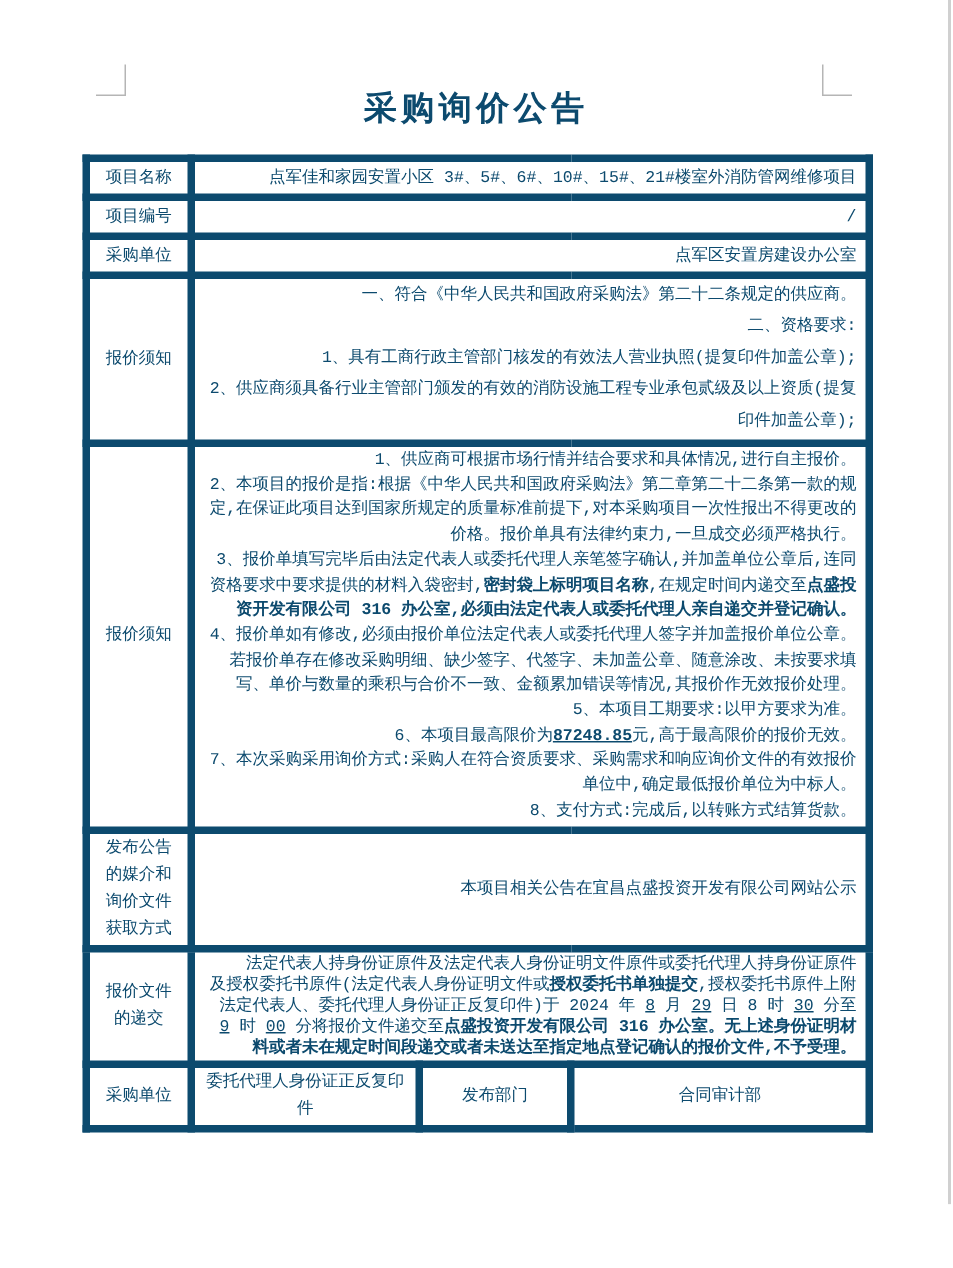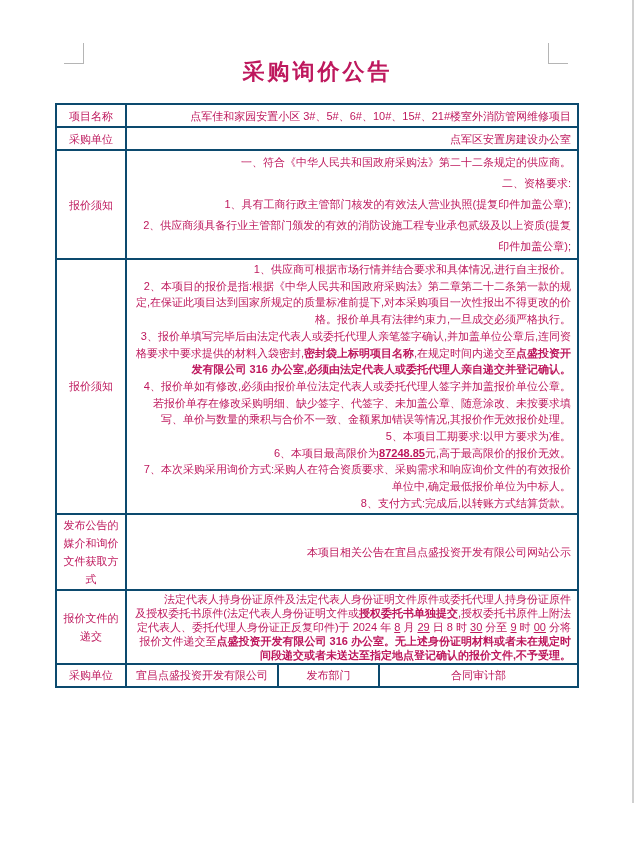--- a/index.html
+++ b/index.html
@@ -1,38 +1,38 @@
 <!DOCTYPE html>
 <html><head>
 <meta charset="utf-8">
 <style>
   html,body{margin:0;padding:0;background:#ffffff;}
   .page{
     position:relative;
     width:635px;height:803px;
     background:#ffffff;
-    color:#be185d;
-    font-family:Liberation Sans, sans-serif;
+    color:#0c4a6e;
+    font-family:Liberation Mono, monospace;
     overflow:hidden;
   }
   .page-edge{position:absolute;right:1px;top:0;width:2px;height:100%;background:#d0d0d0;}
   .mark{position:absolute;width:19px;height:20px;}
   .mark-tl{left:64px;top:43px;border-right:1px solid #b5b5b5;border-bottom:1px solid #b5b5b5;}
   .mark-tr{left:548px;top:43px;border-left:1px solid #b5b5b5;border-bottom:1px solid #b5b5b5;}
   .doc-title{
     position:absolute;top:57px;left:0;width:100%;
     text-align:center;font-size:22px;font-weight:bold;letter-spacing:3px;margin:0;
   }
   table.doc{
     position:absolute;top:103px;left:55px;
     width:522px;border-collapse:collapse;table-layout:fixed;
     font-size:11px;line-height:18px;
   }
   table.doc td{
-    border:2px solid #0c4a6e;
+    border:5px solid #0c4a6e;
     padding:1px 6px;
     vertical-align:middle;
     word-break:break-all;
   }
   td.lbl{text-align:center;padding:1px 2px;}
   td.val{text-align:right;}
   td.ctr{text-align:center;}
   tr.r-simple td{height:19px;}
   .para{margin:0;}
   .cell-qual{padding:2px 6px;}
@@ -63,20 +63,24 @@
         <col style="width:152px">
         <col style="width:101px">
         <col style="width:199px">
     </colgroup>
     <tbody>
       <tr class="r-simple">
         <td class="lbl">项目名称</td>
         <td class="val" colspan="3">点军佳和家园安置小区 3#、5#、6#、10#、15#、21#楼室外消防管网维修项目</td>
       </tr>
       <tr class="r-simple">
+        <td class="lbl">项目编号</td>
+        <td class="val" colspan="3">/</td>
+      </tr>
+      <tr class="r-simple">
         <td class="lbl">采购单位</td>
         <td class="val" colspan="3">点军区安置房建设办公室</td>
       </tr>
       <tr>
         <td class="lbl">报价须知</td>
         <td class="val cell-qual" colspan="3">
             <div class="para"><span>一、符合《中华人民共和国政府采购法》第二十二条规定的供应商。</span></div>
             <div class="para"><span>二、资格要求:</span></div>
             <div class="para"><span>1、具有工商行政主管部门核发的有效法人营业执照(提复印件加盖公章);</span></div>
             <div class="para"><span>2、供应商须具备行业主管部门颁发的有效的消防设施工程专业承包贰级及以上资质(提复印件加盖公章);</span></div>
@@ -100,19 +104,19 @@
         <td class="val" colspan="3">本项目相关公告在宜昌点盛投资开发有限公司网站公示</td>
       </tr>
       <tr>
         <td class="lbl">报价文件的递交</td>
         <td class="val cell-submit" colspan="3">
             <div class="para"><span>法定代表人持身份证原件及法定代表人身份证明文件原件或委托代理人持身份证原件及授权委托书原件(法定代表人身份证明文件或</span><span class="b">授权委托书单独提交</span><span>,授权委托书原件上附法定代表人、委托代理人身份证正反复印件)于 2024 年 </span><span class="u">8</span><span> 月 </span><span class="u">29</span><span> 日 8 时 </span><span class="u">30</span><span> 分至 </span><span class="u">9</span><span> 时 </span><span class="u">00</span><span> 分将报价文件递交至</span><span class="b">点盛投资开发有限公司 316 办公室。无上述身份证明材料或者未在规定时间段递交或者未送达至指定地点登记确认的报价文件,不予受理。</span></div>
           </td>
       </tr>
       <tr class="r-simple">
         <td class="lbl">采购单位</td>
-        <td class="ctr">宜昌点盛投资开发有限公司</td>
+        <td class="ctr">委托代理人身份证正反复印件</td>
         <td class="ctr">发布部门</td>
         <td class="ctr">合同审计部</td>
       </tr>
     </tbody>
   </table>
 </div>
 
 </body></html>

